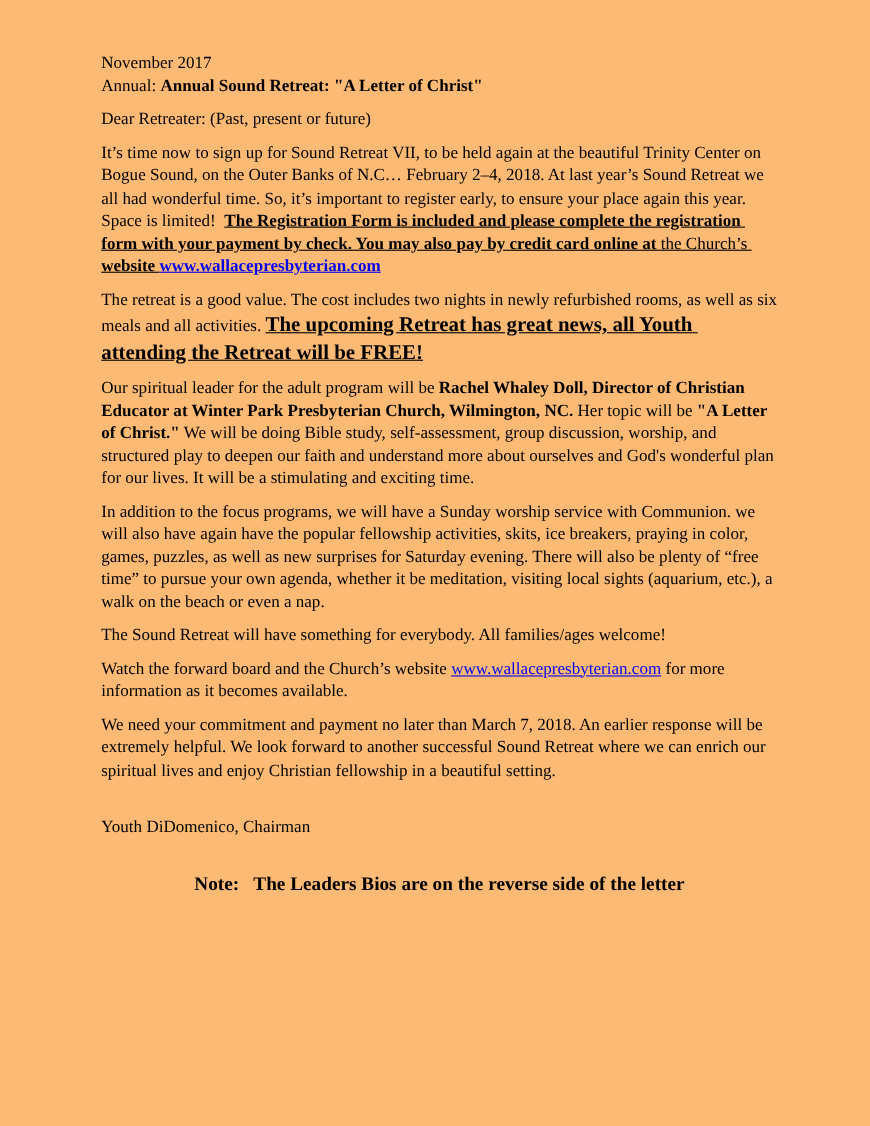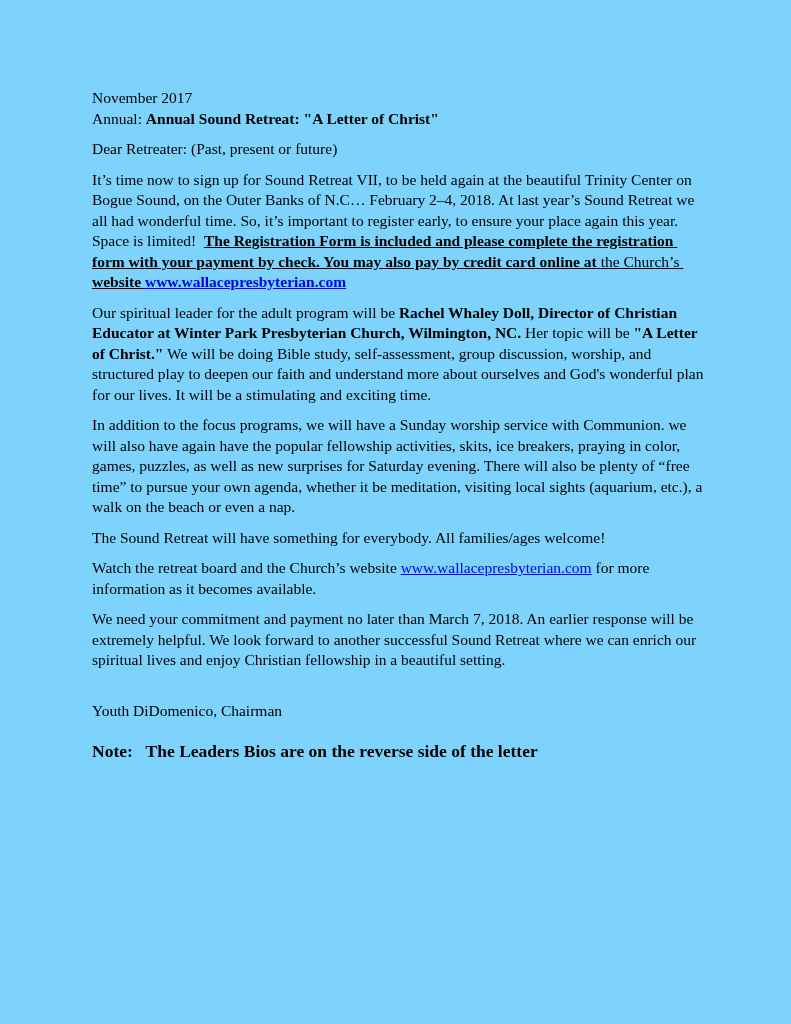--- a/index.html
+++ b/index.html
@@ -5,22 +5,22 @@
   html, body {
     margin: 0;
     padding: 0;
     background: #ffffff;
   }
   .page {
     position: relative;
     width: 791px;
     height: 1024px;
     box-sizing: border-box;
-    background: #7dd3fc;
-    padding: 88px 84px 30px 92px;
+    background: #fdba74;
+    padding: 48px 84px 30px 92px;
     font-family: "Liberation Serif", "DejaVu Serif", serif;
     font-size: 15.5px;
     line-height: 20.5px;
     color: #000000;
     overflow: hidden;
   }
   p.blk {
     margin: 0 0 10px 0;
     white-space: pre-wrap;
   }
@@ -28,32 +28,34 @@
   .u { text-decoration: underline; }
   .big {
     font-size: 19px;
     line-height: 25px;
   }
   a.doc-link {
     text-decoration: underline;
     cursor: pointer;
   }
   p.note {
-    margin-top: 18px;
+    margin-top: 30px;
+    text-align: center;
     font-size: 17.5px;
     line-height: 22px;
   }
 </style>
 </head>
 <body style="background: rgb(255, 255, 255);">
 
 <div class="page" style="color: rgb(0, 0, 0);">
   <p class="blk"><span>November 2017</span><br><span>Annual: </span><span class="b">Annual Sound Retreat: "A Letter of Christ"</span></p>
   <p class="blk"><span>Dear Retreater: (Past, present or future)</span></p>
   <p class="blk"><span>It’s time now to sign up for Sound Retreat VII, to be held again at the beautiful Trinity Center on Bogue Sound, on the Outer Banks of N.C… February 2–4, 2018. At last year’s Sound Retreat we all had wonderful time. So, it’s important to register early, to ensure your place again this year. Space is limited!  </span><span class="b u">The Registration Form is included and please complete the registration form with your payment by check. You may also pay by credit card online at </span><span class="u">the Church’s </span><span class="b u">website </span><a href="#" class="doc-link b u" style="color: rgb(0, 0, 238);">www.wallacepresbyterian.com</a></p>
+  <p class="blk"><span>The retreat is a good value. The cost includes two nights in newly refurbished rooms, as well as six meals and all activities. </span><span class="b u big">The upcoming Retreat has great news, all Youth attending the Retreat will be FREE!</span></p>
   <p class="blk"><span>Our spiritual leader for the adult program will be </span><span class="b">Rachel Whaley Doll, Director of Christian Educator at Winter Park Presbyterian Church, Wilmington, NC.</span><span> Her topic will be </span><span class="b">"A Letter of Christ."</span><span> We will be doing Bible study, self-assessment, group discussion, worship, and structured play to deepen our faith and understand more about ourselves and God's wonderful plan for our lives. It will be a stimulating and exciting time.</span></p>
   <p class="blk"><span>In addition to the focus programs, we will have a Sunday worship service with Communion. we will also have again have the popular fellowship activities, skits, ice breakers, praying in color, games, puzzles, as well as new surprises for Saturday evening. There will also be plenty of “free time” to pursue your own agenda, whether it be meditation, visiting local sights (aquarium, etc.), a walk on the beach or even a nap.</span></p>
   <p class="blk"><span>The Sound Retreat will have something for everybody. All families/ages welcome!</span></p>
-  <p class="blk"><span>Watch the retreat board and the Church’s website </span><a href="#" class="doc-link u" style="color: rgb(0, 0, 238);">www.wallacepresbyterian.com</a><span> for more information as it becomes available.</span></p>
+  <p class="blk"><span>Watch the forward board and the Church’s website </span><a href="#" class="doc-link u" style="color: rgb(0, 0, 238);">www.wallacepresbyterian.com</a><span> for more information as it becomes available.</span></p>
   <p class="blk"><span>We need your commitment and payment no later than March 7, 2018. An earlier response will be extremely helpful. We look forward to another successful Sound Retreat where we can enrich our spiritual lives and enjoy Christian fellowship in a beautiful setting.</span></p>
   <p class="blk"><br><span>Youth DiDomenico, Chairman</span></p>
   <p class="blk note"><span class="b">Note:   The Leaders Bios are on the reverse side of the letter</span></p>
 </div>
 
 </body></html>

